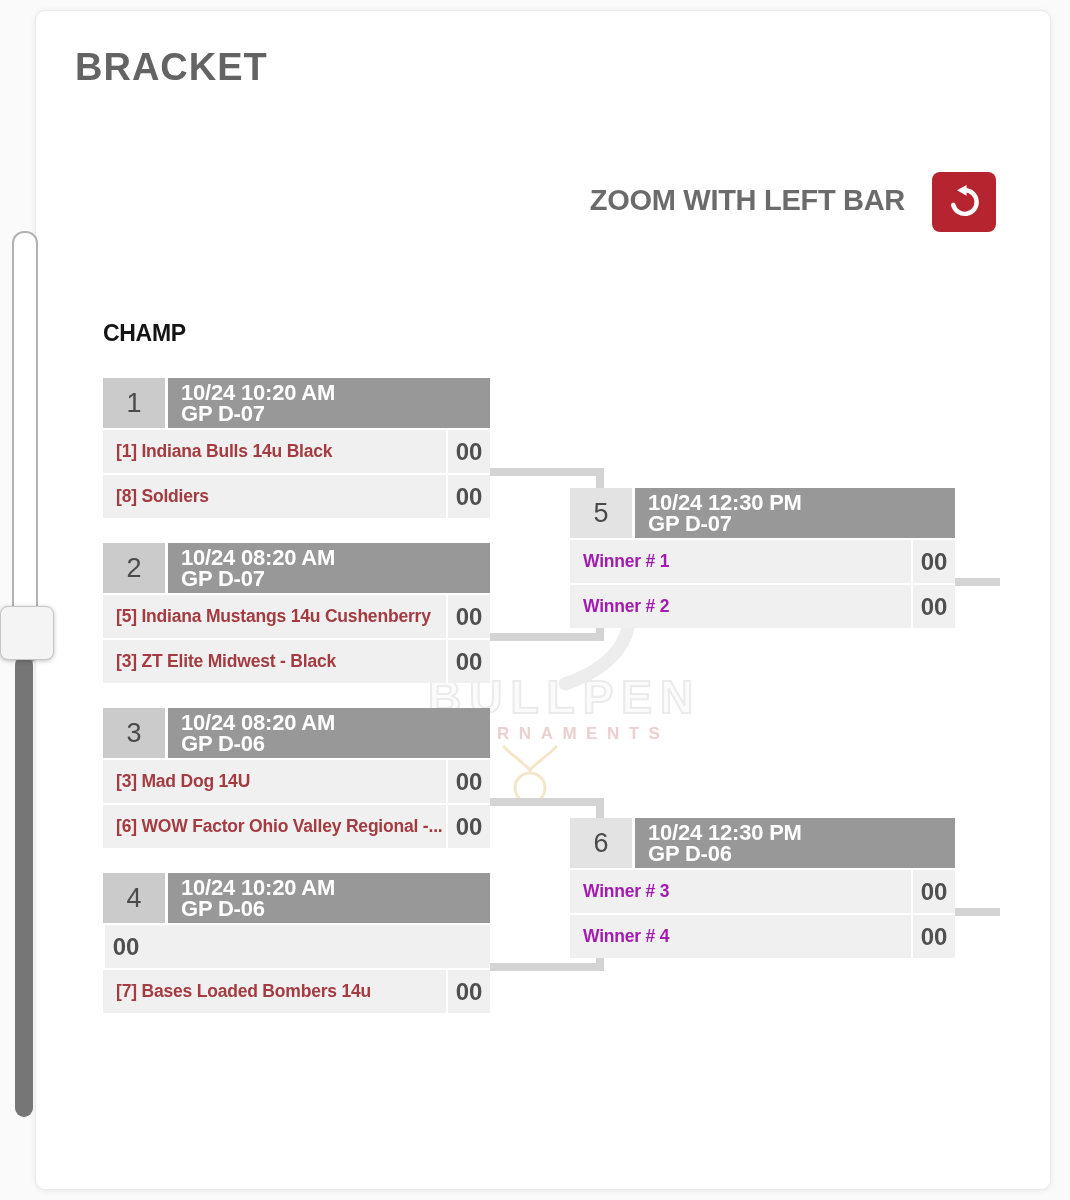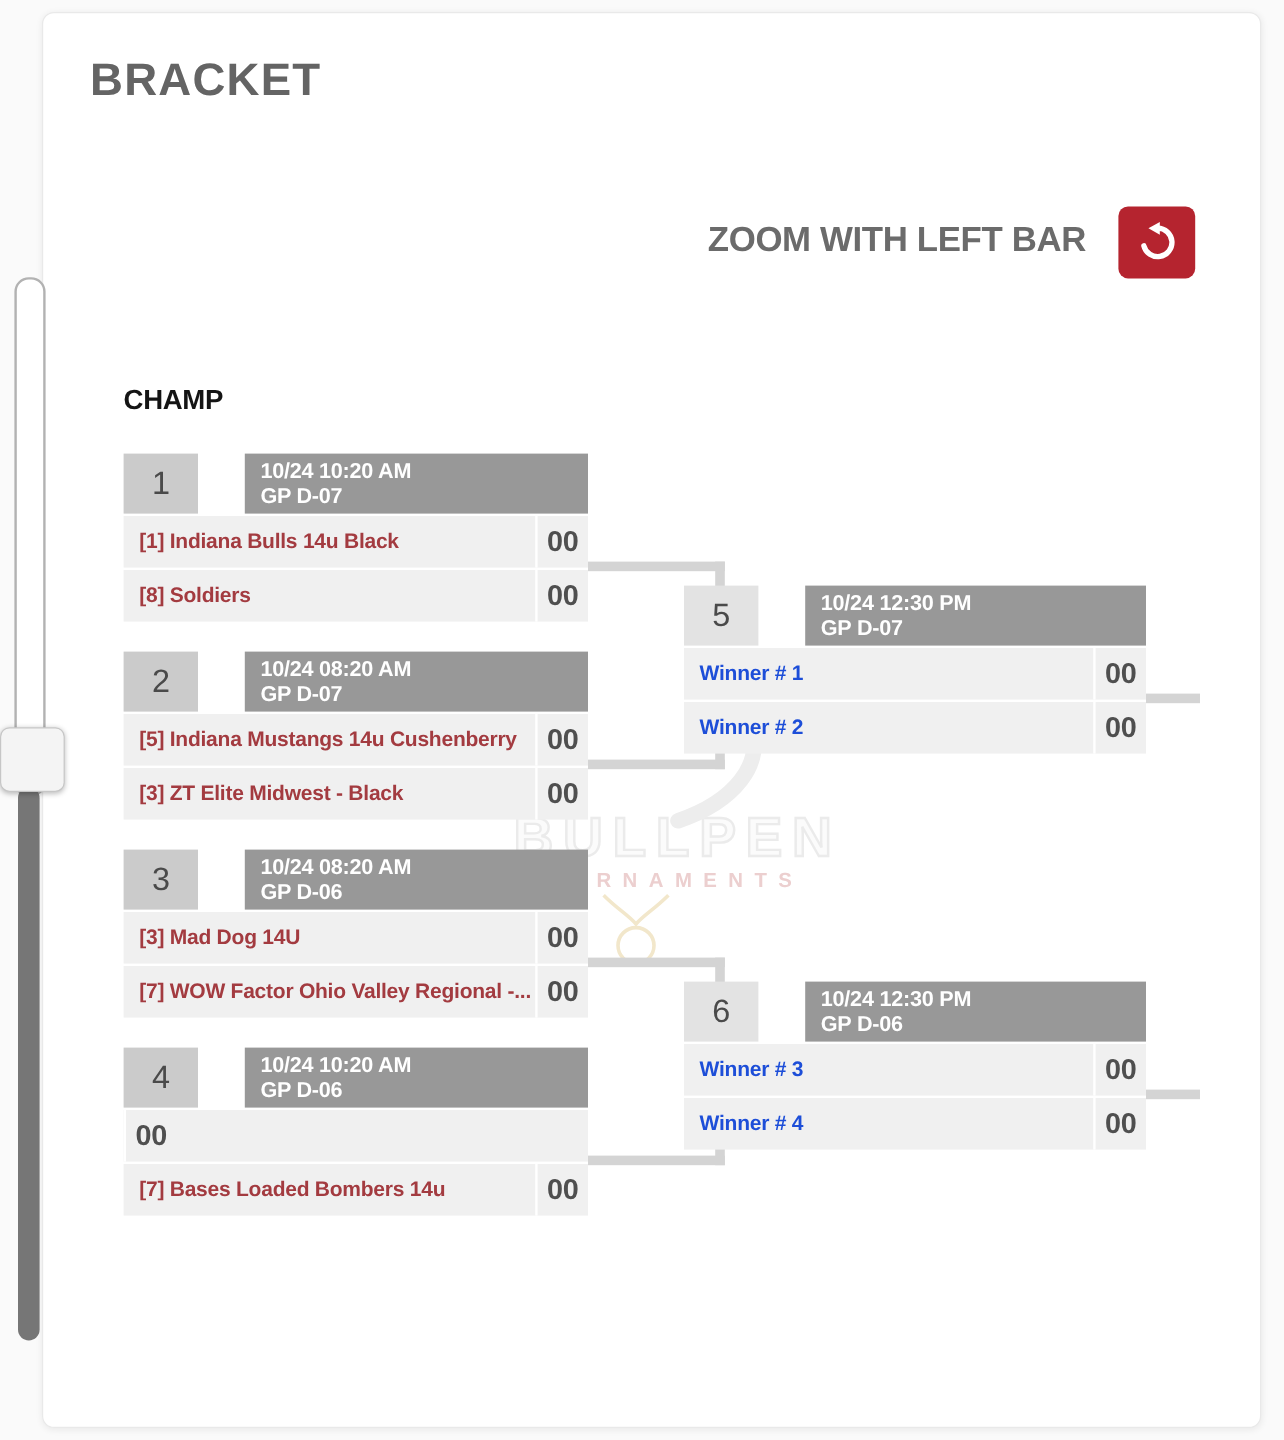--- a/index.html
+++ b/index.html
@@ -48,32 +48,32 @@
   .game{position:absolute;width:387px;z-index:2;letter-spacing:-0.2px;}
   .game.late{width:385px;}
   .game .hdr{display:flex;height:50px;margin-bottom:2px;}
   .game .num{
     width:62px;background:#cbcbcb;display:flex;align-items:center;
     justify-content:center;font-size:27px;color:#4a4a4a;margin-right:3px;flex:none;
   }
   .game.late .num{background:#e3e3e3;}
   .game .info{
     flex:1;background:var(--header_gray,#989898);color:#fff;
-    padding:4px 16px 0 13px;font-size:18px;line-height:21px;font-weight:bold;margin-left:36px;
+    padding:4px 16px 0 13px;font-size:22px;line-height:21px;font-weight:bold;
   }
   .game .row{
     display:flex;height:43px;background:var(--row_gray,#f0f0f0);
     margin-bottom:2px;align-items:stretch;
   }
   .game .name{
     flex:1;display:flex;align-items:center;padding-left:13px;
     font-size:17.5px;font-weight:bold;color:var(--team_red,#a33b40);
     white-space:nowrap;overflow:hidden;
   }
-  .game.late .name{color:#1d4ed8;}
+  .game.late .name{color:#a21caf;}
   .game .score{
     width:42px;flex:none;border-left:2px solid #fff;display:flex;
     align-items:center;justify-content:center;font-size:24px;
     font-weight:bold;color:#4f4f4f;
   }
   
   .conn{position:absolute;background:var(--connector_gray,#d4d4d4);z-index:1;}
   
   .wm{position:absolute;z-index:0;}
   .wm-line1{
@@ -176,21 +176,21 @@
     <div class="info">
       <div>10/24 08:20 AM</div>
       <div>GP D-06</div>
     </div>
   </div>
   <div class="row">
     <div class="name">[3] Mad Dog 14U</div>
     <div class="score">00</div>
   </div>
   <div class="row">
-    <div class="name">[7] WOW Factor Ohio Valley Regional -...</div>
+    <div class="name">[6] WOW Factor Ohio Valley Regional -...</div>
     <div class="score">00</div>
   </div>
 </div>
 
 <div class="game" style="left:103px;top:873px;">
   <div class="hdr">
     <div class="num">4</div>
     <div class="info">
       <div>10/24 10:20 AM</div>
       <div>GP D-06</div>

